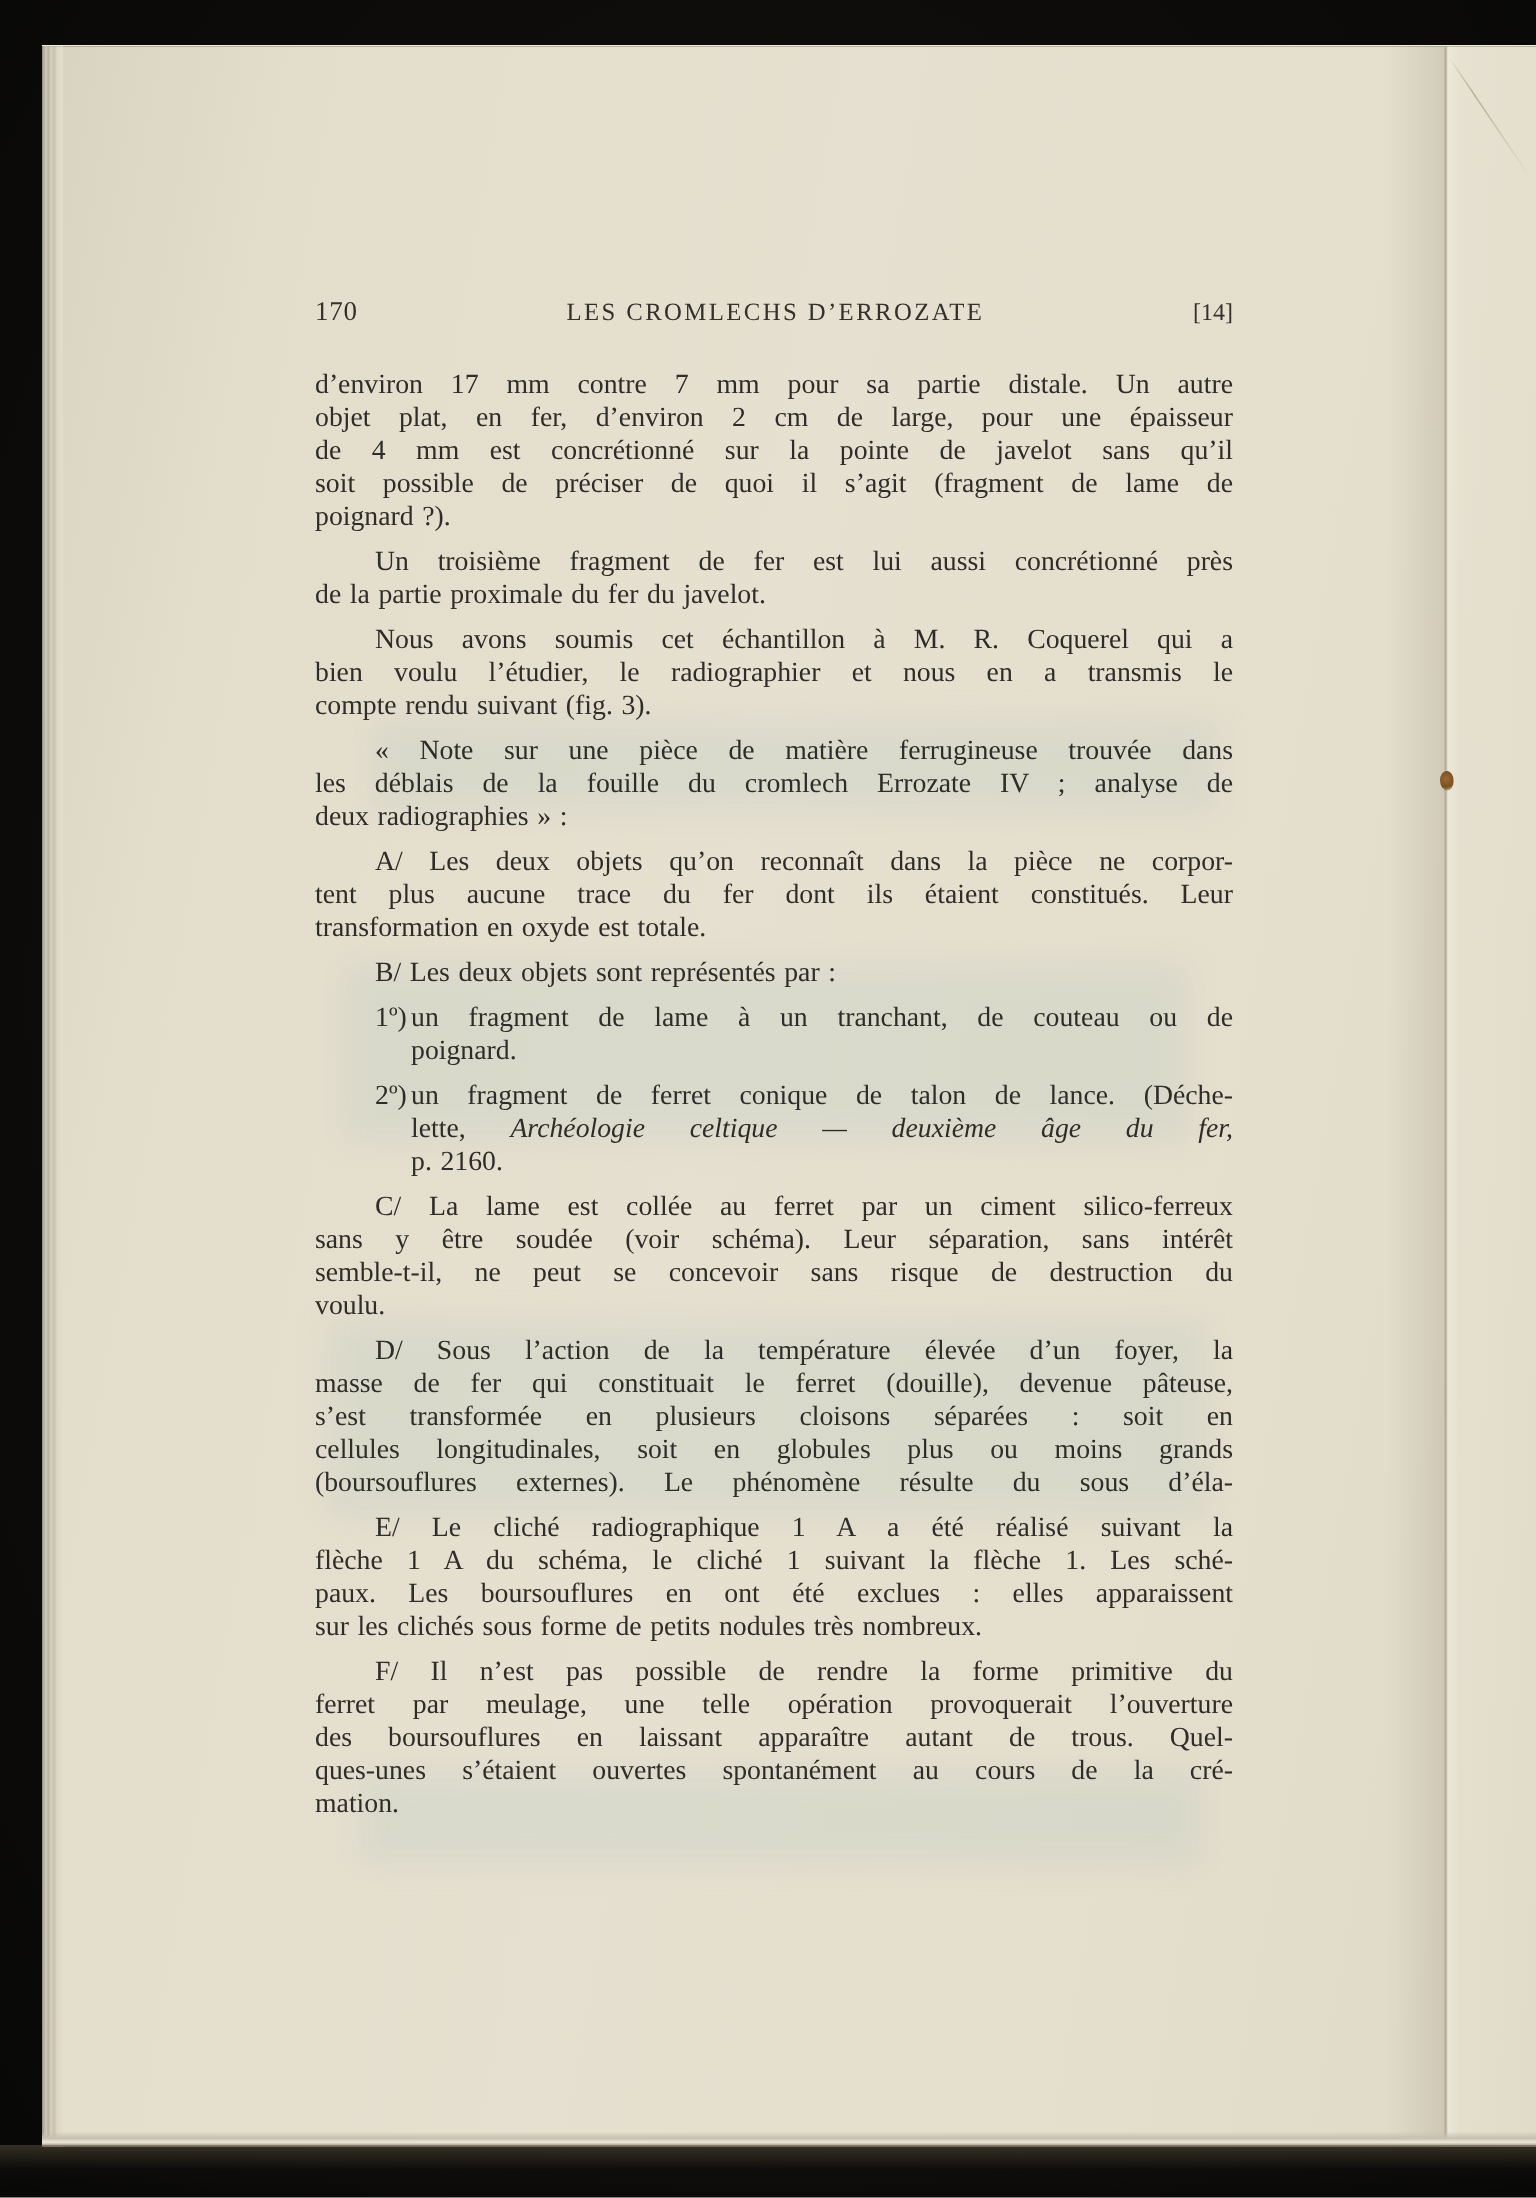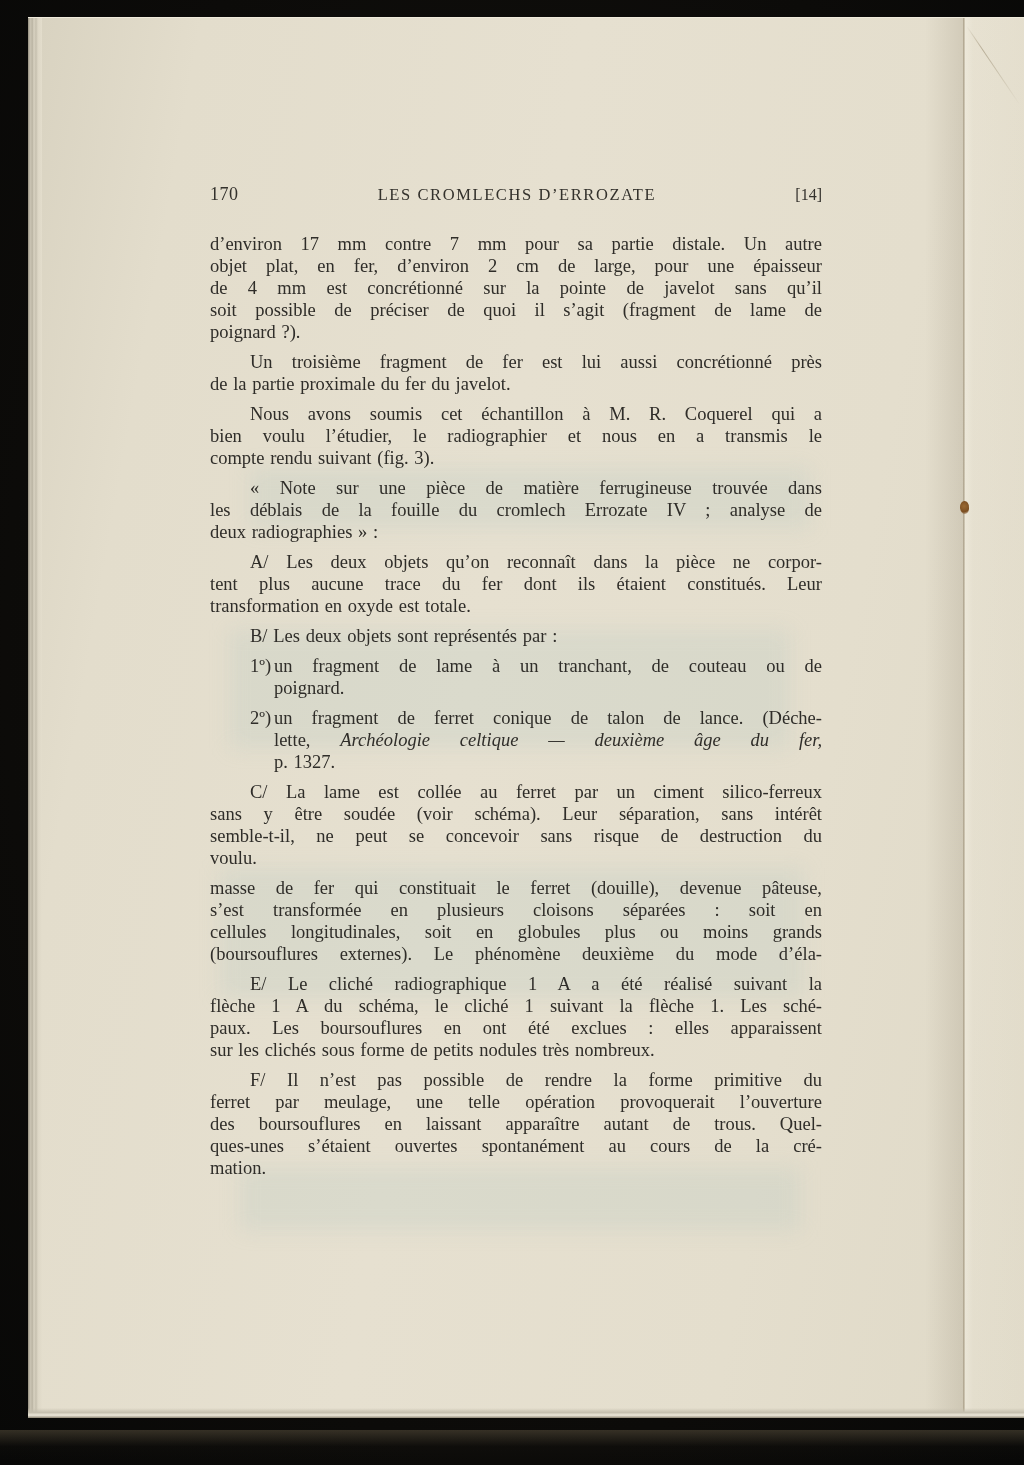--- a/index.html
+++ b/index.html
@@ -2,21 +2,21 @@
 <html><head>
 <meta charset="utf-8">
 <style>
   html,body{margin:0;padding:0;}
   body{
     width:1024px;height:1465px;position:relative;overflow:hidden;
     background:radial-gradient(ellipse at 50% 45%, #14120f 0%, #0c0b09 70%, #080807 100%);
     font-family:"Liberation Serif","DejaVu Serif",serif;
   }
   .paper{
-    position:absolute;left:28px;top:17px;width:996px;height:1400px;
+    position:absolute;left:28px;top:30px;width:996px;height:1400px;
     background:linear-gradient(100deg,#d8d2c0 0%,#e3ddcc 14%,#e6e0d0 45%,#e4decd 75%,#dfd9c7 100%);
     border-top:1px solid #efeadb;
   }
   .stack-edge{
     position:absolute;left:0;top:0;width:14px;height:100%;
     background:linear-gradient(to right,#8d8776 0px,#b3ad9e 1px,#cfc9b8 3px,#b5af9e 4px,#d8d2c1 6px,#c6c0af 8px,#ddd7c6 10px,#e3ddcc 14px);
   }
   .bottom-edge{
     position:absolute;left:0;bottom:0;width:100%;height:10px;
     background:linear-gradient(to bottom,rgba(0,0,0,0) 0%,#c6c0af 45%,#ede8da 72%,#8e8675 100%);
@@ -126,33 +126,34 @@
       <div class="para indent">
         <div class="line last first-indent"><span>B/ Les deux objets sont représentés par :</span></div>
       </div>
       <div class="para list">
         <div class="line list-first"><span class="marker">1º)</span><span>un fragment de lame à un tranchant, de couteau ou de</span></div>
         <div class="line last list-cont"><span>poignard.</span></div>
       </div>
       <div class="para list">
         <div class="line list-first"><span class="marker">2º)</span><span>un fragment de ferret conique de talon de lance. (Déche-</span></div>
         <div class="line list-cont"><span>lette, </span><span class="it">Archéologie celtique — deuxième âge du fer,</span></div>
-        <div class="line last list-cont"><span>p. 1327.</span></div>
+        <div class="line last list-cont"><span>p. 2160.</span></div>
       </div>
       <div class="para indent">
         <div class="line first-indent"><span>C/ La lame est collée au ferret par un ciment silico-ferreux</span></div>
         <div class="line"><span>sans y être soudée (voir schéma). Leur séparation, sans intérêt</span></div>
         <div class="line"><span>semble-t-il, ne peut se concevoir sans risque de destruction du</span></div>
         <div class="line last"><span>voulu.</span></div>
       </div>
       <div class="para indent">
+        <div class="line first-indent"><span>D/ Sous l’action de la température élevée d’un foyer, la</span></div>
         <div class="line"><span>masse de fer qui constituait le ferret (douille), devenue pâteuse,</span></div>
         <div class="line"><span>s’est transformée en plusieurs cloisons séparées : soit en</span></div>
         <div class="line"><span>cellules longitudinales, soit en globules plus ou moins grands</span></div>
-        <div class="line"><span>(boursouflures externes). Le phénomène deuxième du mode d’éla-</span></div>
+        <div class="line"><span>(boursouflures externes). Le phénomène résulte du sous d’éla-</span></div>
       </div>
       <div class="para indent">
         <div class="line first-indent"><span>E/ Le cliché radiographique 1 A a été réalisé suivant la</span></div>
         <div class="line"><span>flèche 1 A du schéma, le cliché 1 suivant la flèche 1. Les sché-</span></div>
         <div class="line"><span>paux. Les boursouflures en ont été exclues : elles apparaissent</span></div>
         <div class="line last"><span>sur les clichés sous forme de petits nodules très nombreux.</span></div>
       </div>
       <div class="para indent">
         <div class="line first-indent"><span>F/ Il n’est pas possible de rendre la forme primitive du</span></div>
         <div class="line"><span>ferret par meulage, une telle opération provoquerait l’ouverture</span></div>

